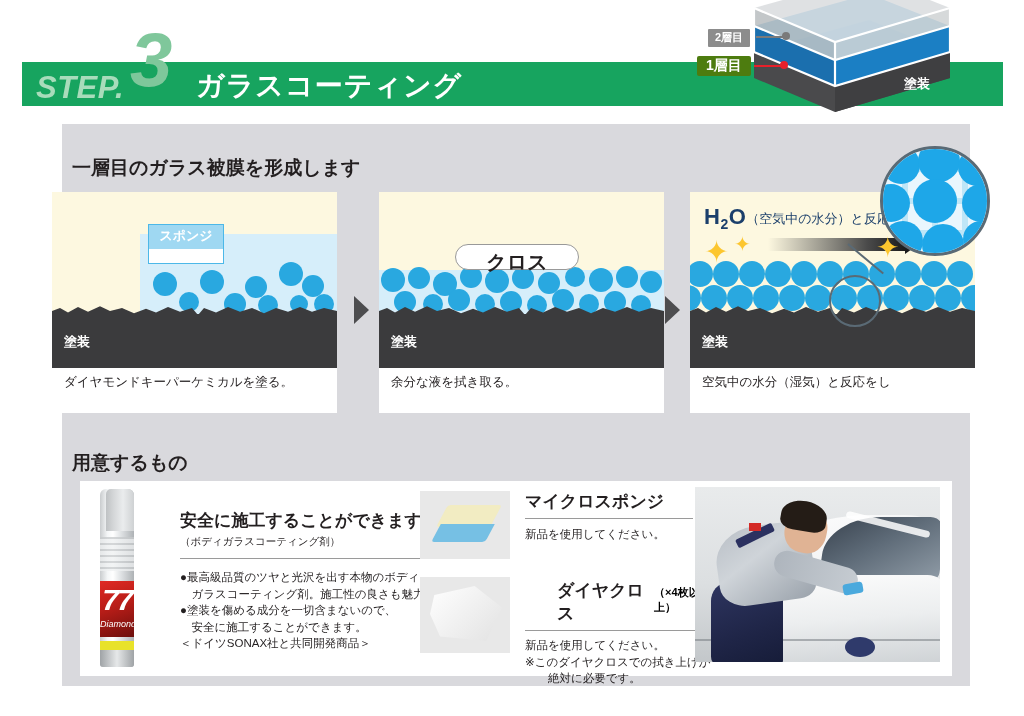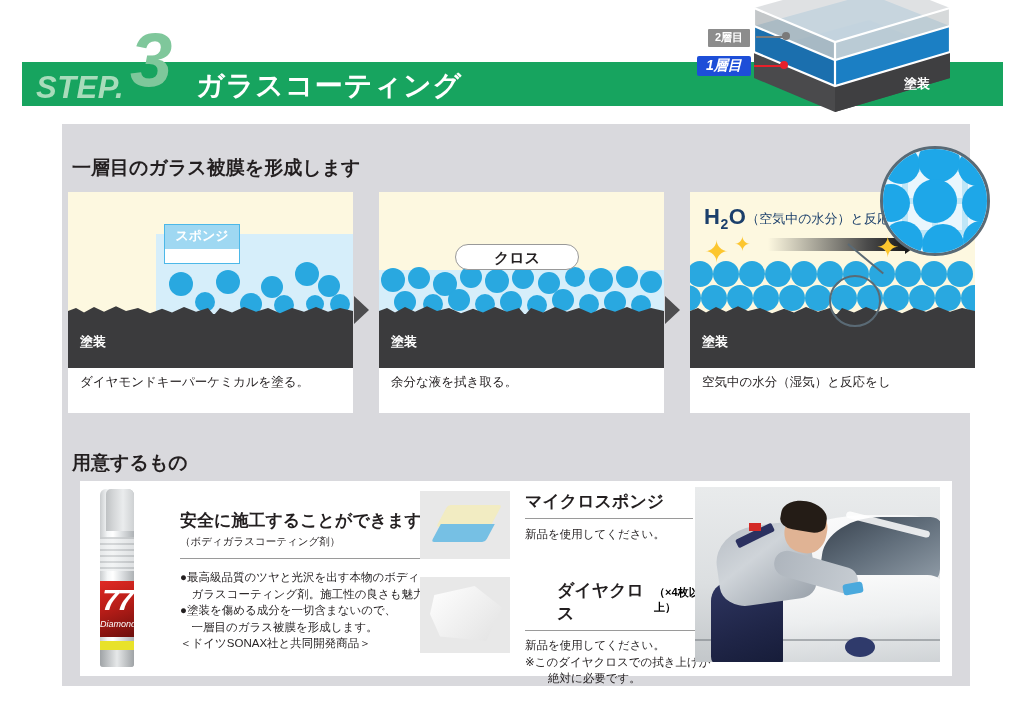--- a/index.html
+++ b/index.html
@@ -35,21 +35,21 @@
     letter-spacing: 1px; z-index: 3;
   }
 
   
   .cube-wrap { position: absolute; left: 690px; top: 0px; width: 334px; height: 122px; z-index: 5; }
   .cube-lbl {
     position: absolute; font-size: 11px; font-weight: bold; color: #ffffff;
     padding: 2px 7px 3px; line-height: 13px; white-space: nowrap;
   }
   .lbl-2 { background: #8c8c8c; left: 18px; top: 29px; border-radius: 1px; }
-  .lbl-1 { background: #1d4ed8; left: 7px; top: 56px; font-size: 14px; padding: 3px 9px 4px; border-radius: 2px; font-style: italic;}
+  .lbl-1 { background: #4d7c0f; left: 7px; top: 56px; font-size: 14px; padding: 3px 9px 4px; border-radius: 2px;}
   .lead { position: absolute; height: 2px; background: #7a7a7a; }
   .lead2 { left: 66px; top: 36px; width: 30px; }
   .lead1 { left: 64px; top: 65px; width: 32px; background: #e8202a; height: 2px; }
   .dot { position: absolute; width: 8px; height: 8px; border-radius: 50%; }
   .dot2 { background: #7a7a7a; left: 92px; top: 32px; }
   .dot1 { background: #e8202a; left: 90px; top: 61px; }
 
   
   .gray-panel {
     position: absolute; left: 62px; top: 124px;
@@ -59,21 +59,21 @@
     position: absolute; font-size: 19px; font-weight: bold; color: #231f20;
   }
   .sec-h1 { left: 72px; top: 155px; }
   .sec-h2 { left: 72px; top: 450px; }
 
   
   .proc {
     position: absolute; top: 192px; width: 285px; height: 221px;
     background: #ffffff; overflow: hidden;
   }
-  .p1 { left: 68px; padding-left: 8px; }
+  .p1 { left: 52px; padding-left: 8px; }
   .p2 { left: 379px; }
   .p3 { left: 690px; }
   .proc .sky {
     position: absolute; left: 0; top: 0; width: 100%; height: 122px;
     background: #fdf8e0;
   }
   .proc .paint {
     position: absolute; left: 0; top: 122px; width: 100%; height: 54px;
     background: #3b3b3d;
   }
@@ -114,21 +114,21 @@
   .sponge-txt {
     position: absolute; left: 0; top: 2px; width: 100%; text-align: center;
     font-size: 13px; font-weight: bold; color: #ffffff; z-index: 5;
   }
   .cloth-box {
     position: absolute; left: 76px; top: 52px; width: 124px; height: 26px;
     background: #ffffff; border: 1.5px solid #999; border-radius: 13px; z-index: 4;
   }
   .cloth-txt {
     position: absolute; left: 0; top: 4px; width: 100%; text-align: center;
-    font-size: 15px; font-weight: bold; color: #231f20;
+    font-size: 20px; font-weight: bold; color: #231f20;
   }
   .liquid2 {
     position: absolute; left: 0; top: 78px; width: 100%; height: 44px;
     background: #d6eefa;
   }
   .h2o-line {
     position: absolute; left: 14px; top: 12px; font-size: 13px; color: #1b3f6b;
     white-space: nowrap;
   }
   .h2o-line b { font-size: 22px; font-weight: bold; letter-spacing: 0.5px; vertical-align: -1px;}
@@ -505,21 +505,21 @@
     </div>
 
     <div style="position:absolute;left:100px;top:28px;width:300px;">
       <div class="mat-title">安全に施工することができます</div>
       <div class="mat-sub" style="margin-top:3px;">（ボディガラスコーティング剤）</div>
       <div class="mat-rule" style="margin:9px 0 10px;width:298px;"></div>
       <div class="mat-body">
         <div>●最高級品質のツヤと光沢を出す本物のボディ</div>
         <div>　ガラスコーティング剤。施工性の良さも魅力です。</div>
         <div>●塗装を傷める成分を一切含まないので、</div>
-        <div>　一層目のガラス被膜を形成します。</div>
+        <div>　安全に施工することができます。</div>
         <div>＜ドイツSONAX社と共同開発商品＞</div>
       </div>
     </div>
 
     <div class="thumb" style="left:340px;top:10px;width:90px;height:68px;">
       <div class="sponge-img">
         <div class="sponge-top3"></div>
         <div class="sponge-bot3"></div>
       </div>
     </div>

